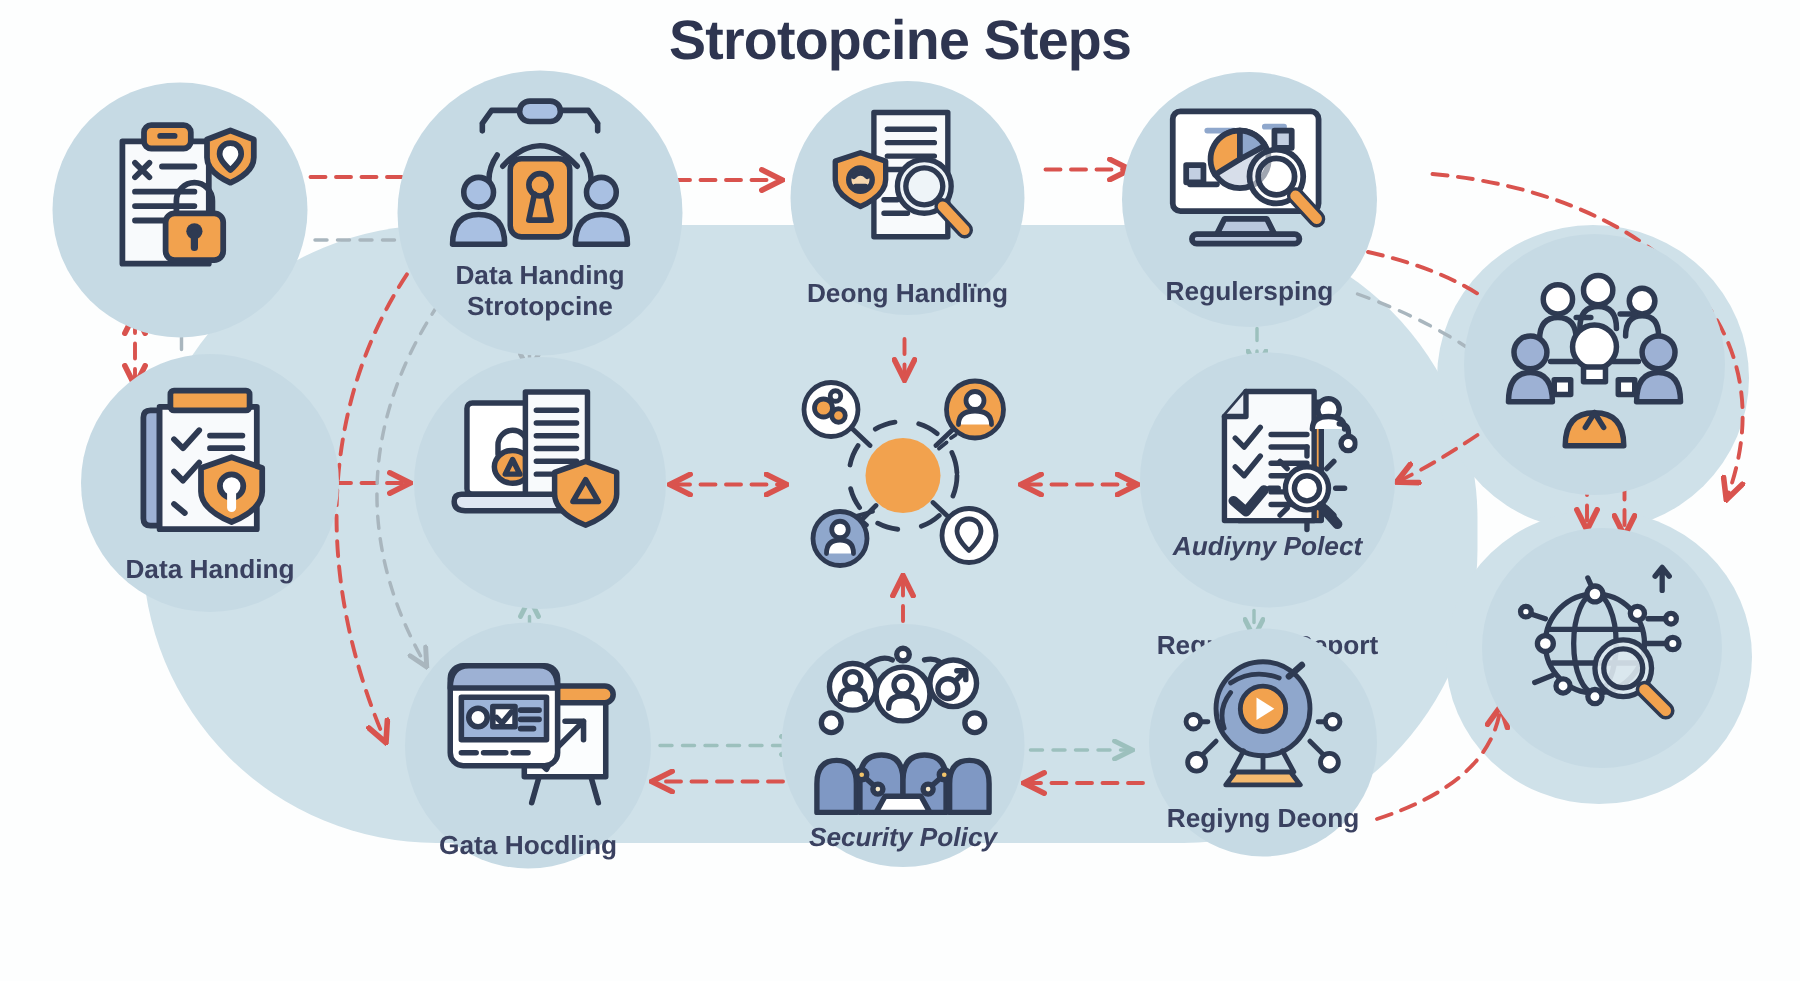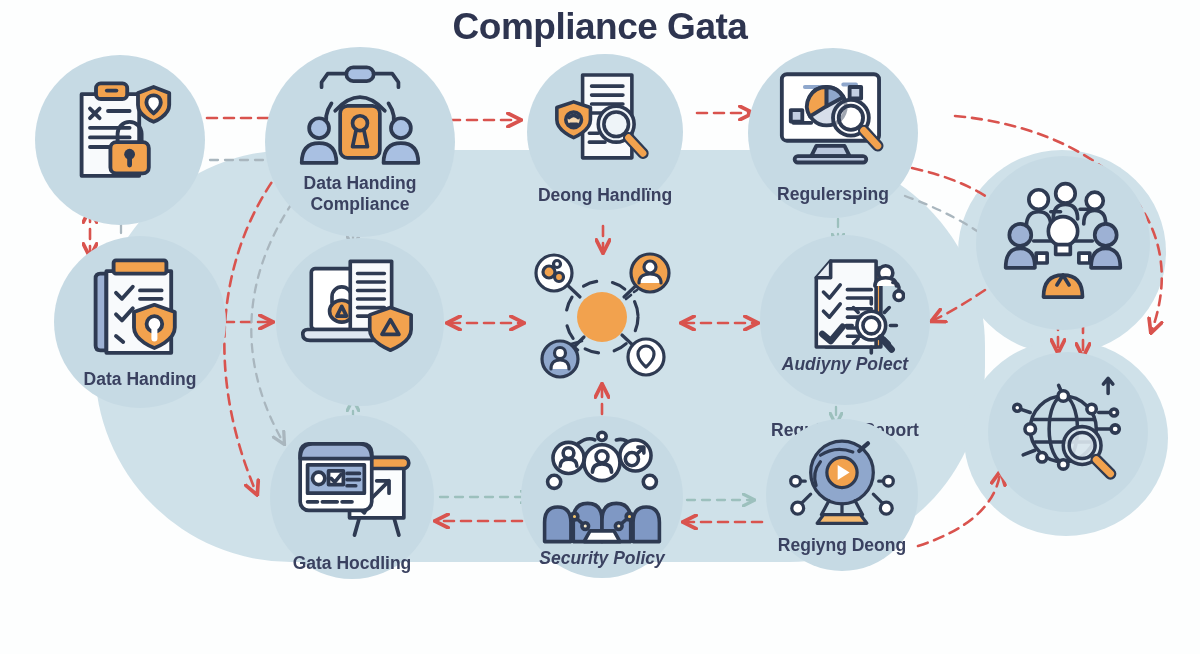--- a/index.html
+++ b/index.html
@@ -66,21 +66,21 @@
     </g>
     <g fill="none" stroke="#9cc0bd" stroke-width="2.3" stroke-dasharray="8 7" stroke-linecap="round">
       <path d="M838,219 V243" marker-end="url(#mt)"></path>
       <path d="M353,434 V402" marker-end="url(#mt)"></path>
       <path d="M836,407 V422" marker-end="url(#mt)"></path>
       <path d="M440,497 H530" marker-end="url(#mt)"></path>
       <path d="M687,500 H752" marker-end="url(#mt)"></path>
     </g>
   </svg>
 
-  <div class="title">Compliance Gata</div>
+  <div class="title">Strotopcine Steps</div>
 
   <div class="node" style="left:35px;top:55px;width:170px;height:170px;">
     <div class="circle">
       <span class="icon" style="margin-top:20px;">
         <svg width="120" height="120" viewBox="0 0 100 100">
           <g stroke="#2e3a52" stroke-width="3.2" stroke-linecap="round" stroke-linejoin="round" fill="none">
             <rect x="18" y="16" width="48" height="68" fill="#f8fafc"></rect>
             <rect x="30" y="7" width="26" height="13" rx="4" fill="#f2a24e"></rect>
             <path d="M39,13 h8"></path>
             <path d="M25,28 l8,8 M33,28 l-8,8"></path>
@@ -111,21 +111,21 @@
             <circle cx="83" cy="54" r="8" fill="#a9c0e2"></circle>
             <path d="M69,82 q0,-16 14,-16 q14,0 14,16 z" fill="#a9c0e2"></path>
             <rect x="34" y="36" width="32" height="42" rx="6" fill="#f2a24e"></rect>
             <circle cx="50" cy="50" r="6"></circle>
             <path d="M47,55 l-3,14 h12 l-3,-14"></path>
           </g>
         </svg>
       </span>
     </div>
     <div class="nlabel" style="top:126px;">Data Handing</div>
-    <div class="nlabel" style="top:147px;">Compliance</div>
+    <div class="nlabel" style="top:147px;">Strotopcine</div>
   </div>
 
   <div class="node" style="left:527px;top:54px;width:156px;height:156px;">
     <div class="circle">
       <span class="icon" style="margin-top:12px;">
         <svg width="112" height="112" viewBox="0 0 100 100">
           <g stroke="#2e3a52" stroke-width="3.2" stroke-linecap="round" stroke-linejoin="round" fill="none">
             <rect x="30" y="8" width="44" height="74" fill="#f8fafc"></rect>
             <path d="M38,18 h28 M38,26 h28 M38,34 h28 M38,42 h14 M36,60 h8 M36,68 h14"></path>
             <path d="M22,32 l15,5 v11 c0,10 -15,16 -15,16 s-15,-6 -15,-16 v-11 z" fill="#f2a24e"></path>

